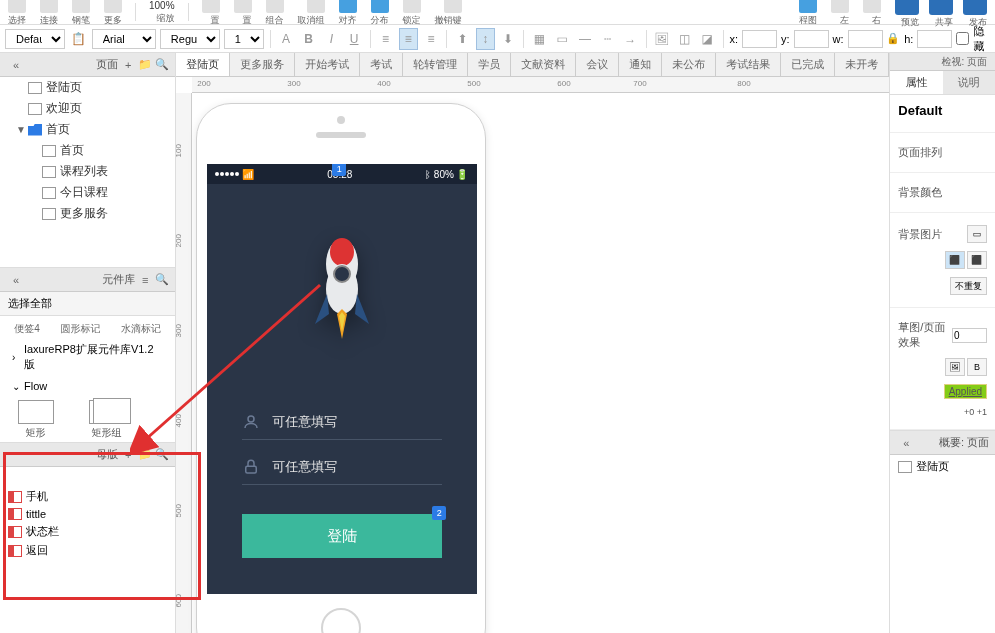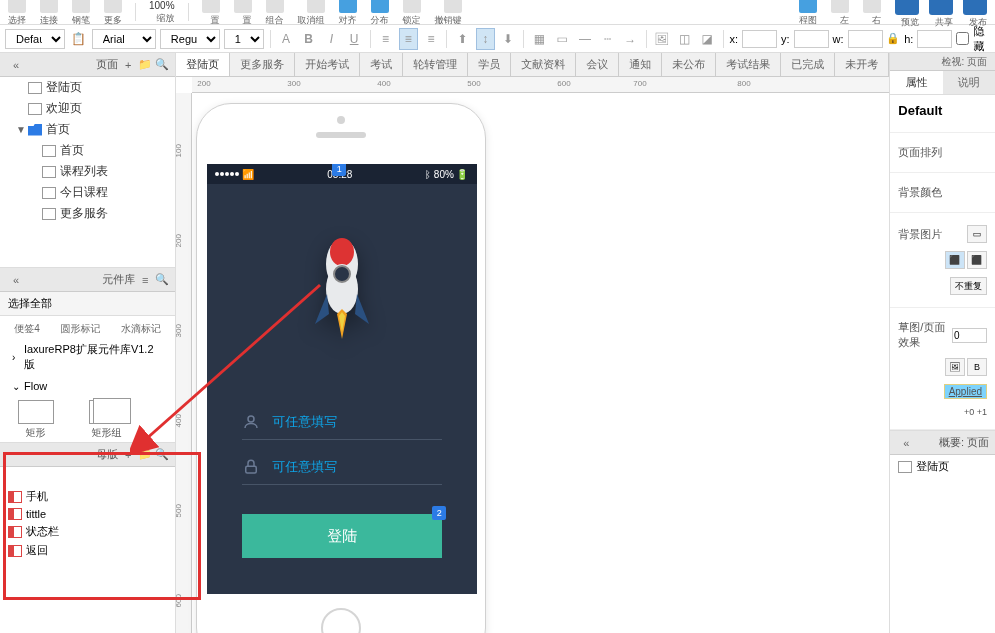--- a/index.html
+++ b/index.html
@@ -78,39 +78,39 @@
 .sig-dot { width: 4px; height: 4px; border-radius: 50%; background: #fff; }
 .marker { position: absolute; width: 14px; height: 14px; background: #2c7be5; color: #fff; font-size: 9px; display: flex; align-items: center; justify-content: center; border-radius: 2px; z-index: 10; }
 
 .rocket { position: absolute; left: 50%; top: 70px; transform: translateX(-50%); }
 .rocket svg { filter: drop-shadow(0 8px 10px rgba(0,0,0,0.4)); }
 
 .login-field { position: absolute; left: 35px; width: 200px; height: 36px; border-bottom: 1px solid #475467; display: flex; align-items: center; gap: 12px; }
 .login-field.user { top: 240px; }
 .login-field.pass { top: 285px; }
 .field-icon { width: 18px; height: 18px; color: #6b7a94; }
-.field-placeholder { color: #0ea5e9; font-size: 13px; }
+.field-placeholder { color: #e5e5e5; font-size: 13px; }
 
 .login-btn { position: absolute; left: 35px; top: 350px; width: 200px; height: 44px; background: #3bb89c; color: #fff; display: flex; align-items: center; justify-content: center; font-size: 15px; cursor: pointer; }
 
 .phone-speaker { position: absolute; left: 50%; top: 28px; transform: translateX(-50%); width: 50px; height: 6px; background: #d5d5d5; border-radius: 3px; }
 .phone-camera { position: absolute; left: 50%; top: 12px; transform: translateX(-50%); width: 8px; height: 8px; background: #d5d5d5; border-radius: 50%; }
 .phone-home { position: absolute; left: 50%; bottom: 14px; transform: translateX(-50%); width: 40px; height: 40px; border: 2px solid #d5d5d5; border-radius: 50%; }
 
 .right-panel { width: 118px; background: #fff; border-left: 1px solid #ddd; display: flex; flex-direction: column; font-size: 11px; }
 .right-tabs { display: flex; height: 24px; border-bottom: 1px solid #ddd; }
 .right-tab { flex: 1; display: flex; align-items: center; justify-content: center; cursor: pointer; background: #e8e8e8; color: #666; }
 .right-tab.active { background: #fff; color: #333; }
 .right-section { padding: 8px; border-bottom: 1px solid #eee; }
 .right-section .hdr { font-weight: bold; font-size: 13px; margin-bottom: 6px; }
 .right-row { display: flex; align-items: center; justify-content: space-between; padding: 4px 0; font-size: 11px; color: #555; }
 .checkview-bar { height: 18px; background: #e8e8e8; text-align: right; padding: 2px 8px; font-size: 10px; color: #666; border-bottom: 1px solid #ccc; }
 .small-btn { width: 20px; height: 18px; border: 1px solid #ccc; background: #f5f5f5; font-size: 9px; cursor: pointer; }
 .small-input { width: 35px; border: 1px solid #ccc; padding: 1px; font-size: 10px; }
-.applied-badge { background: #7dd3fc; border: 1px solid #e0d080; padding: 1px 4px; font-size: 10px; text-decoration: underline; }
+.applied-badge { background: #84cc16; border: 1px solid #e0d080; padding: 1px 4px; font-size: 10px; text-decoration: underline; }
 .outline-panel { flex: 1; border-top: 1px solid #ddd; }
 
 .zoom-label { font-size: 10px; color: #333; }
 
 </style>
 </head>
 <body>
 
 <div class="top-toolbar">
   <div class="tool-item">

